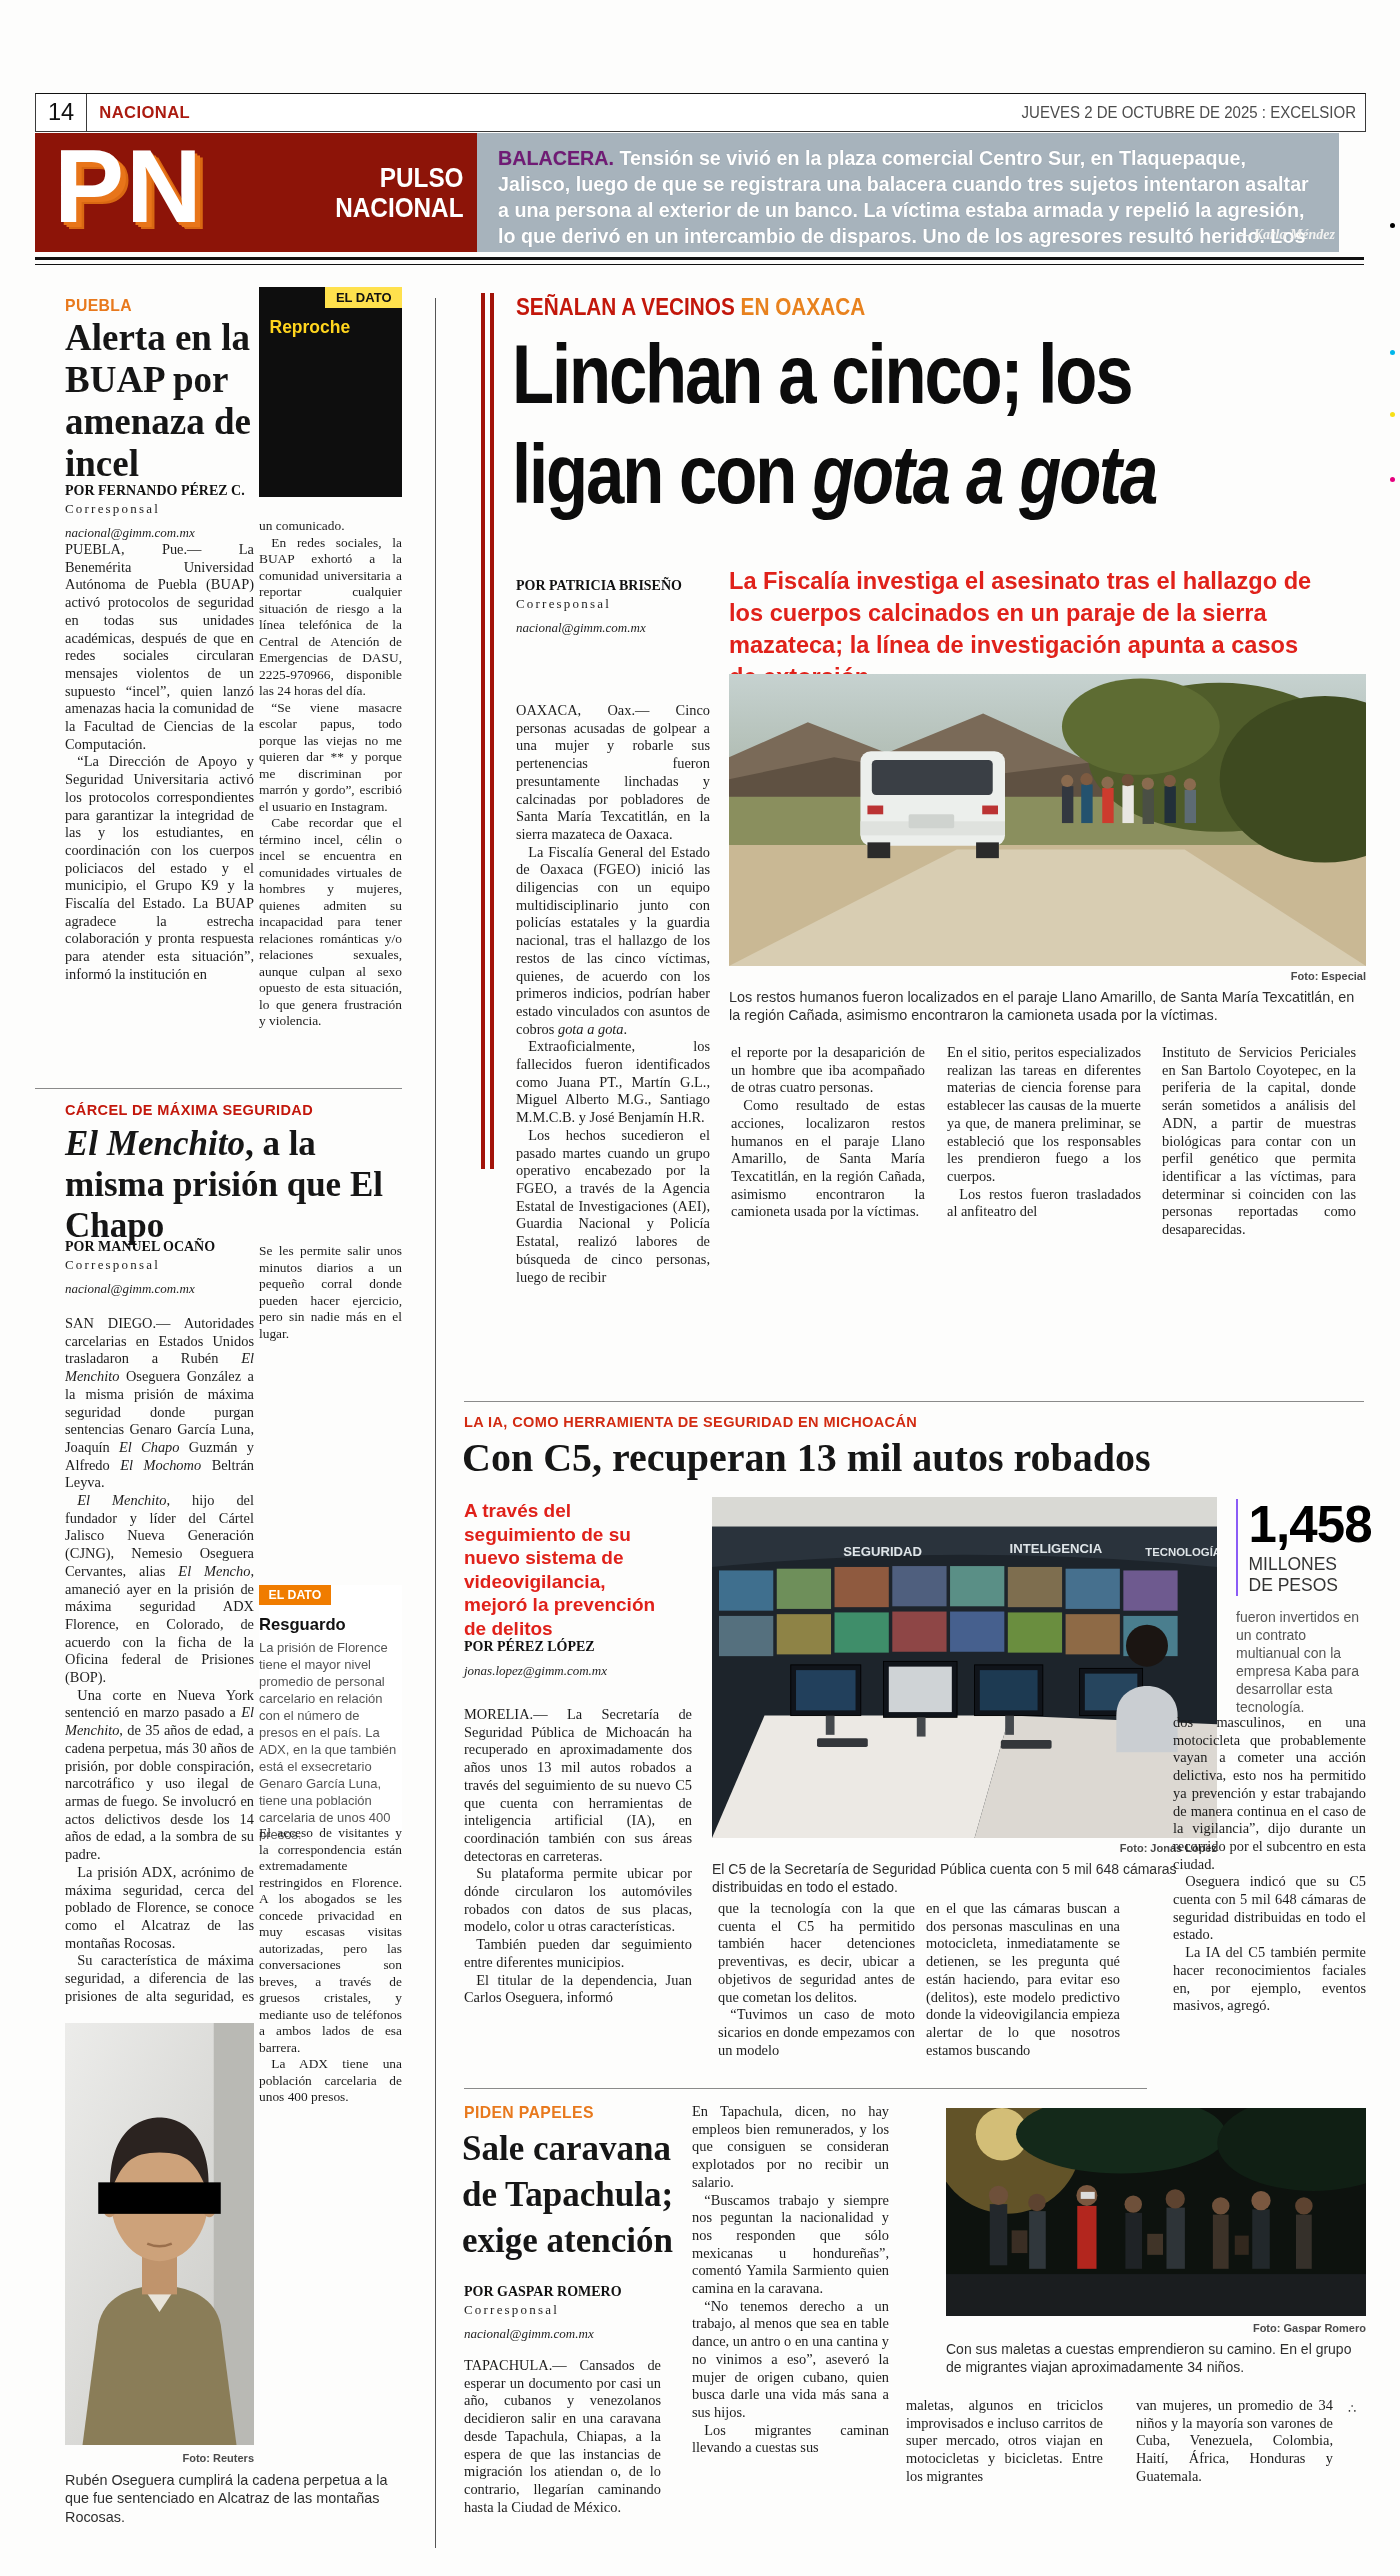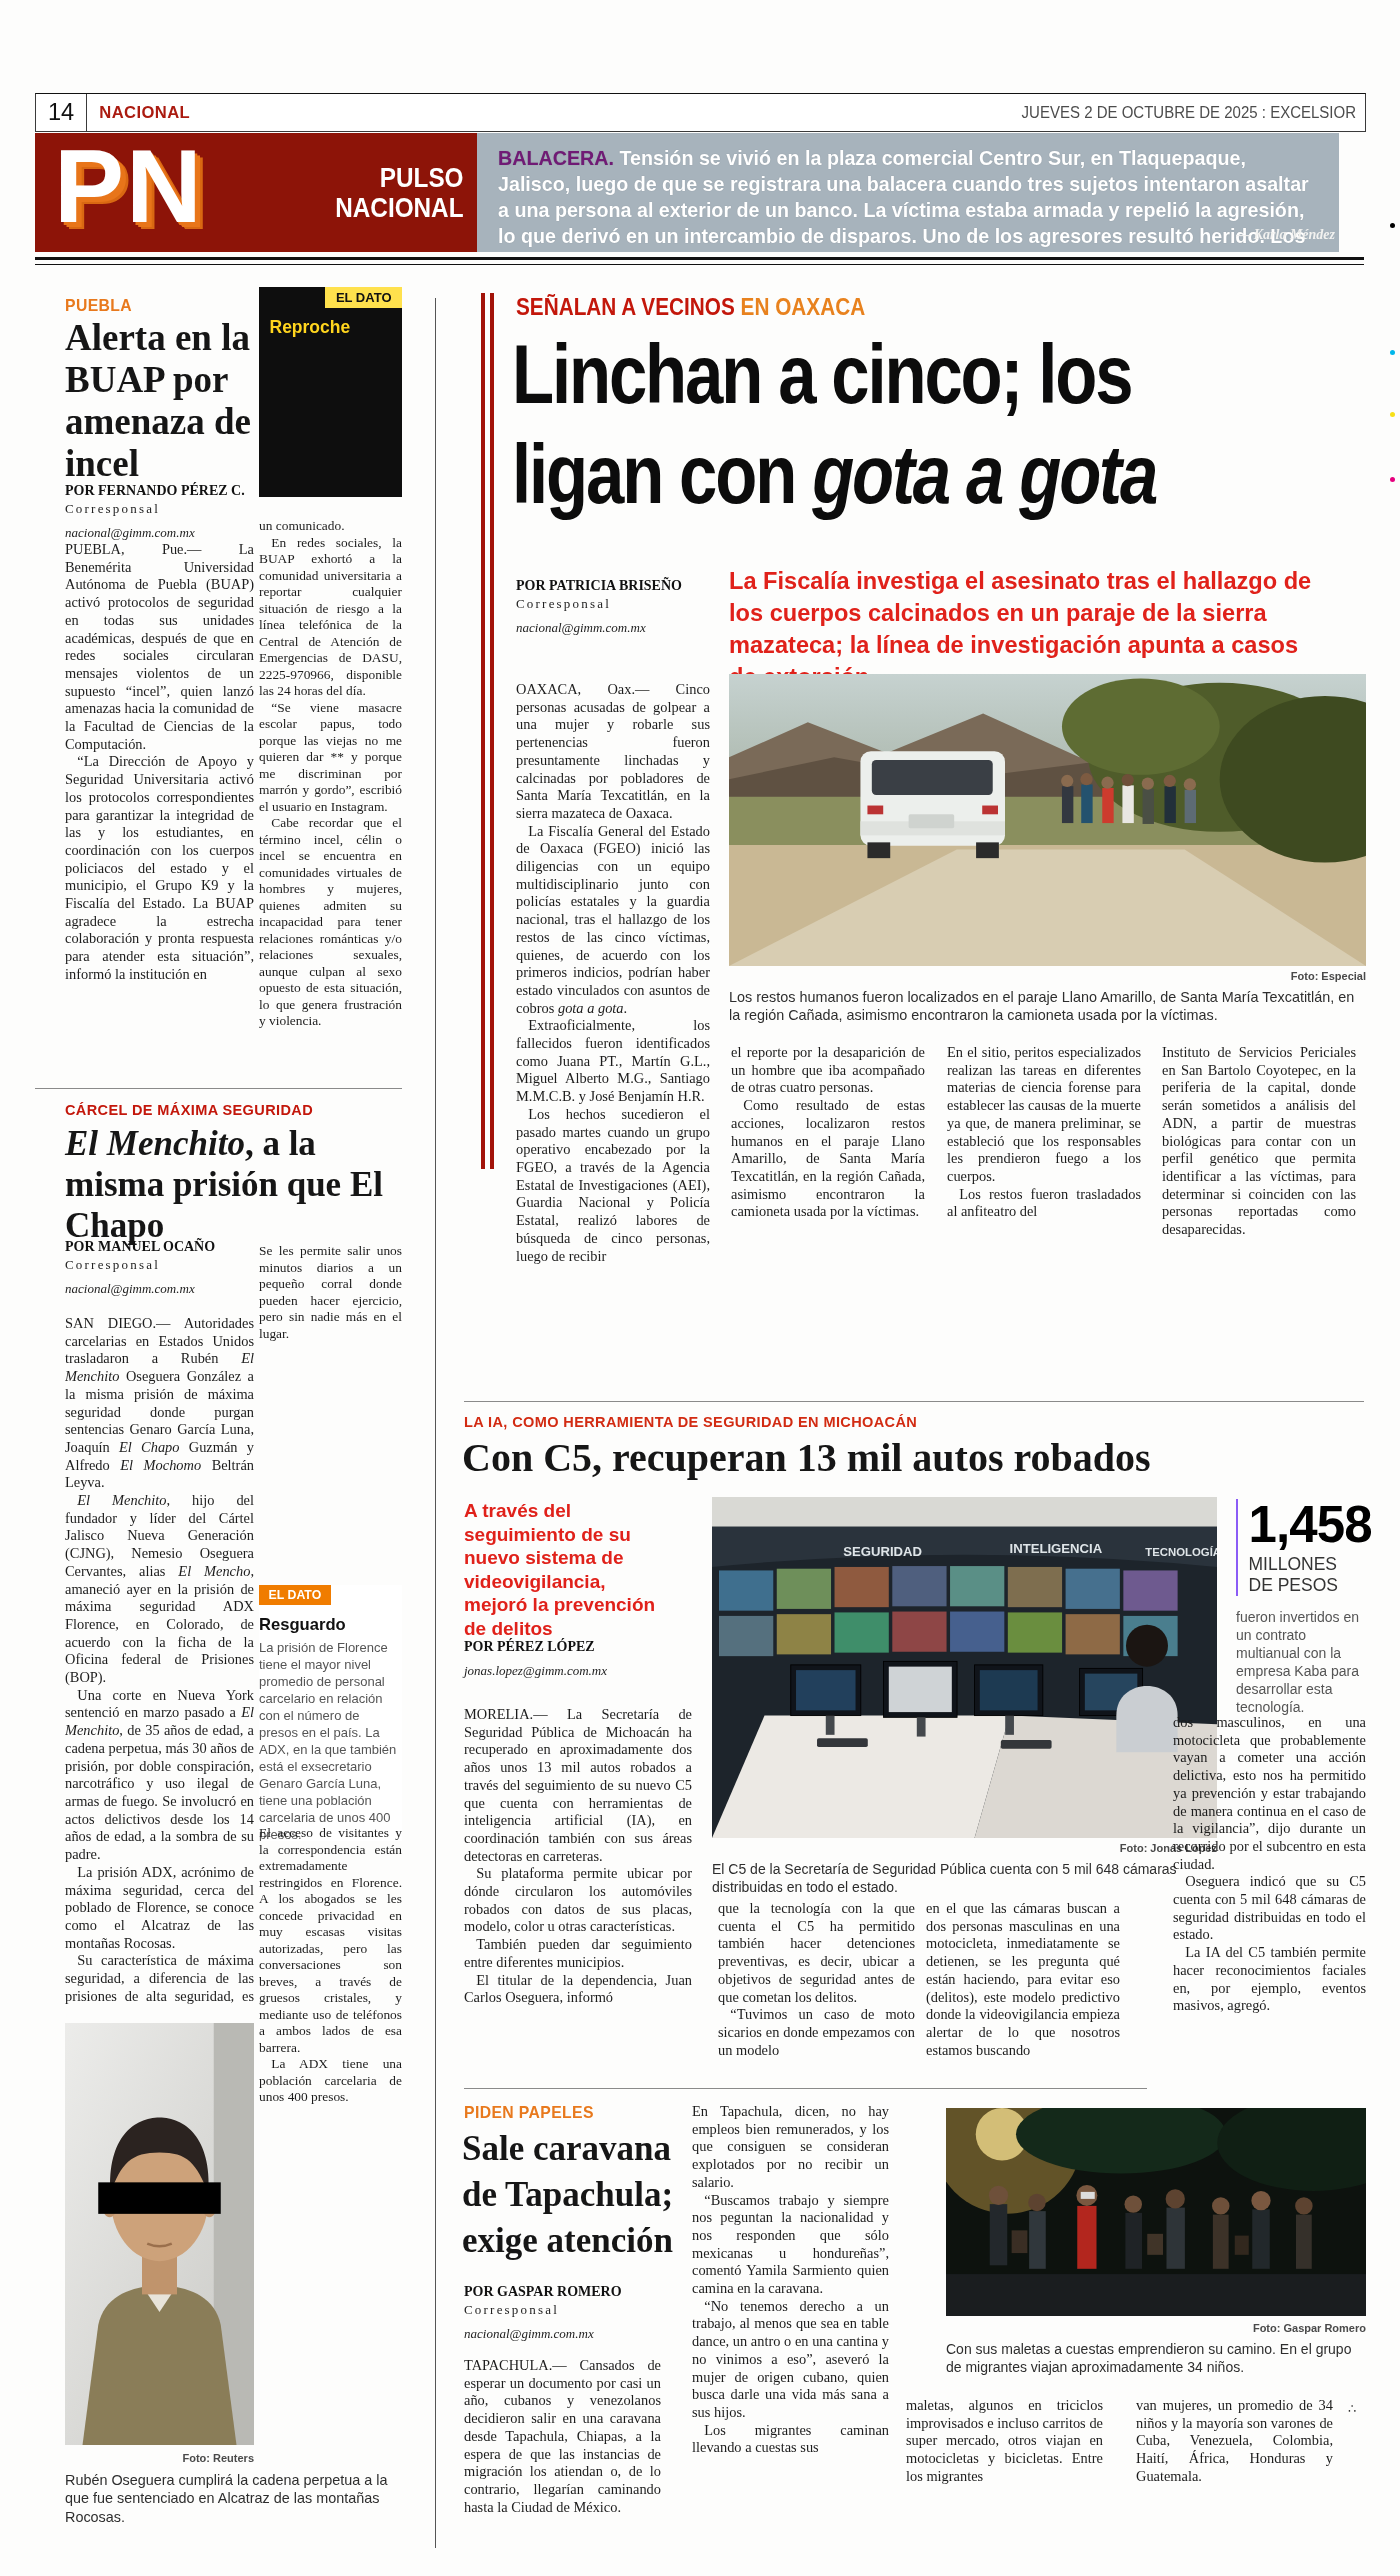--- a/index.html
+++ b/index.html
@@ -189,21 +189,21 @@
       <rect x="497" y="128" width="13" height="42" fill="#22303a"></rect>
         <circle cx="503" cy="122" r="7" fill="#7d5b41"></circle>
       <rect x="520" y="132" width="13" height="38" fill="#5d6b74"></rect>
         <circle cx="526" cy="126" r="7" fill="#8a6b4f"></circle>
     </g>
   </svg>
 </div>
 <div class="abs credit" style="left:729px;top:970px;width:637px;">Foto: Especial</div>
 <div class="abs caption" style="left:729px;top:988px;width:637px;">Los restos humanos fueron localizados en el paraje Llano Amarillo, de Santa María Texcatitlán, en la región Cañada, asimismo encontraron la camioneta usada por la víctimas.</div>
 
-<div class="abs bodycol" style="left:516px;top:681px;width:194px;height:665px;">
+<div class="abs bodycol" style="left:516px;top:702px;width:194px;height:665px;">
     <p>OAXACA, Oax.— Cinco personas acusadas de golpear a una mujer y robarle sus pertenencias fueron presuntamente linchadas y calcinadas por pobladores de Santa María Texcatitlán, en la sierra mazateca de Oaxaca.</p>
     <p>La Fiscalía General del Estado de Oaxaca (FGEO) inició las diligencias con un equipo multidisciplinario junto con policías estatales y la guardia nacional, tras el hallazgo de los restos de las cinco víctimas, quienes, de acuerdo con los primeros indicios, podrían haber estado vinculados con asuntos de cobros <i>gota a gota</i>.</p>
     <p>Extraoficialmente, los fallecidos fueron identificados como Juana PT., Martín G.L., Miguel Alberto M.G., Santiago M.M.C.B. y José Benjamín H.R.</p>
     <p>Los hechos sucedieron el pasado martes cuando un grupo operativo encabezado por la FGEO, a través de la Agencia Estatal de Investigaciones (AEI), Guardia Nacional y Policía Estatal, realizó labores de búsqueda de cinco personas, luego de recibir</p>
   </div>
 <div class="abs bodycol" style="left:731px;top:1044px;width:194px;height:254px;">
     <p>el reporte por la desaparición de un hombre que iba acompañado de otras cuatro personas.</p>
     <p>Como resultado de estas acciones, localizaron restos humanos en el paraje Llano Amarillo, de Santa María Texcatitlán, en la región Cañada, asimismo encontraron la camioneta usada por la víctimas.</p>
   </div>
 <div class="abs bodycol" style="left:947px;top:1044px;width:194px;height:254px;">

